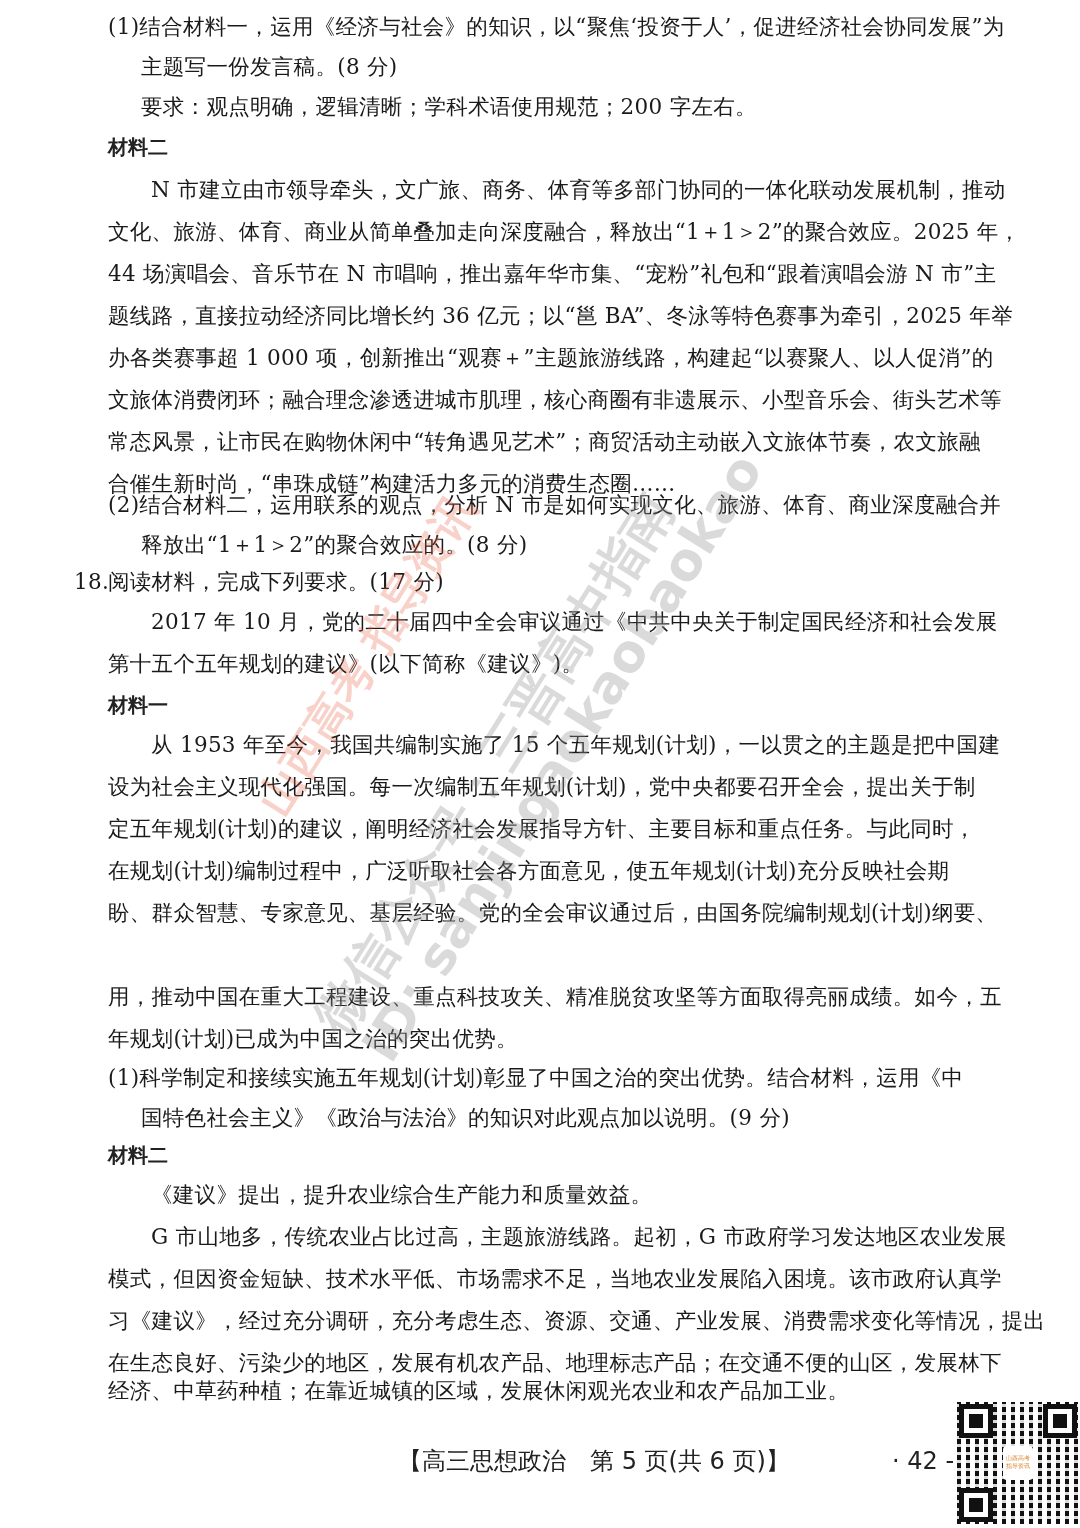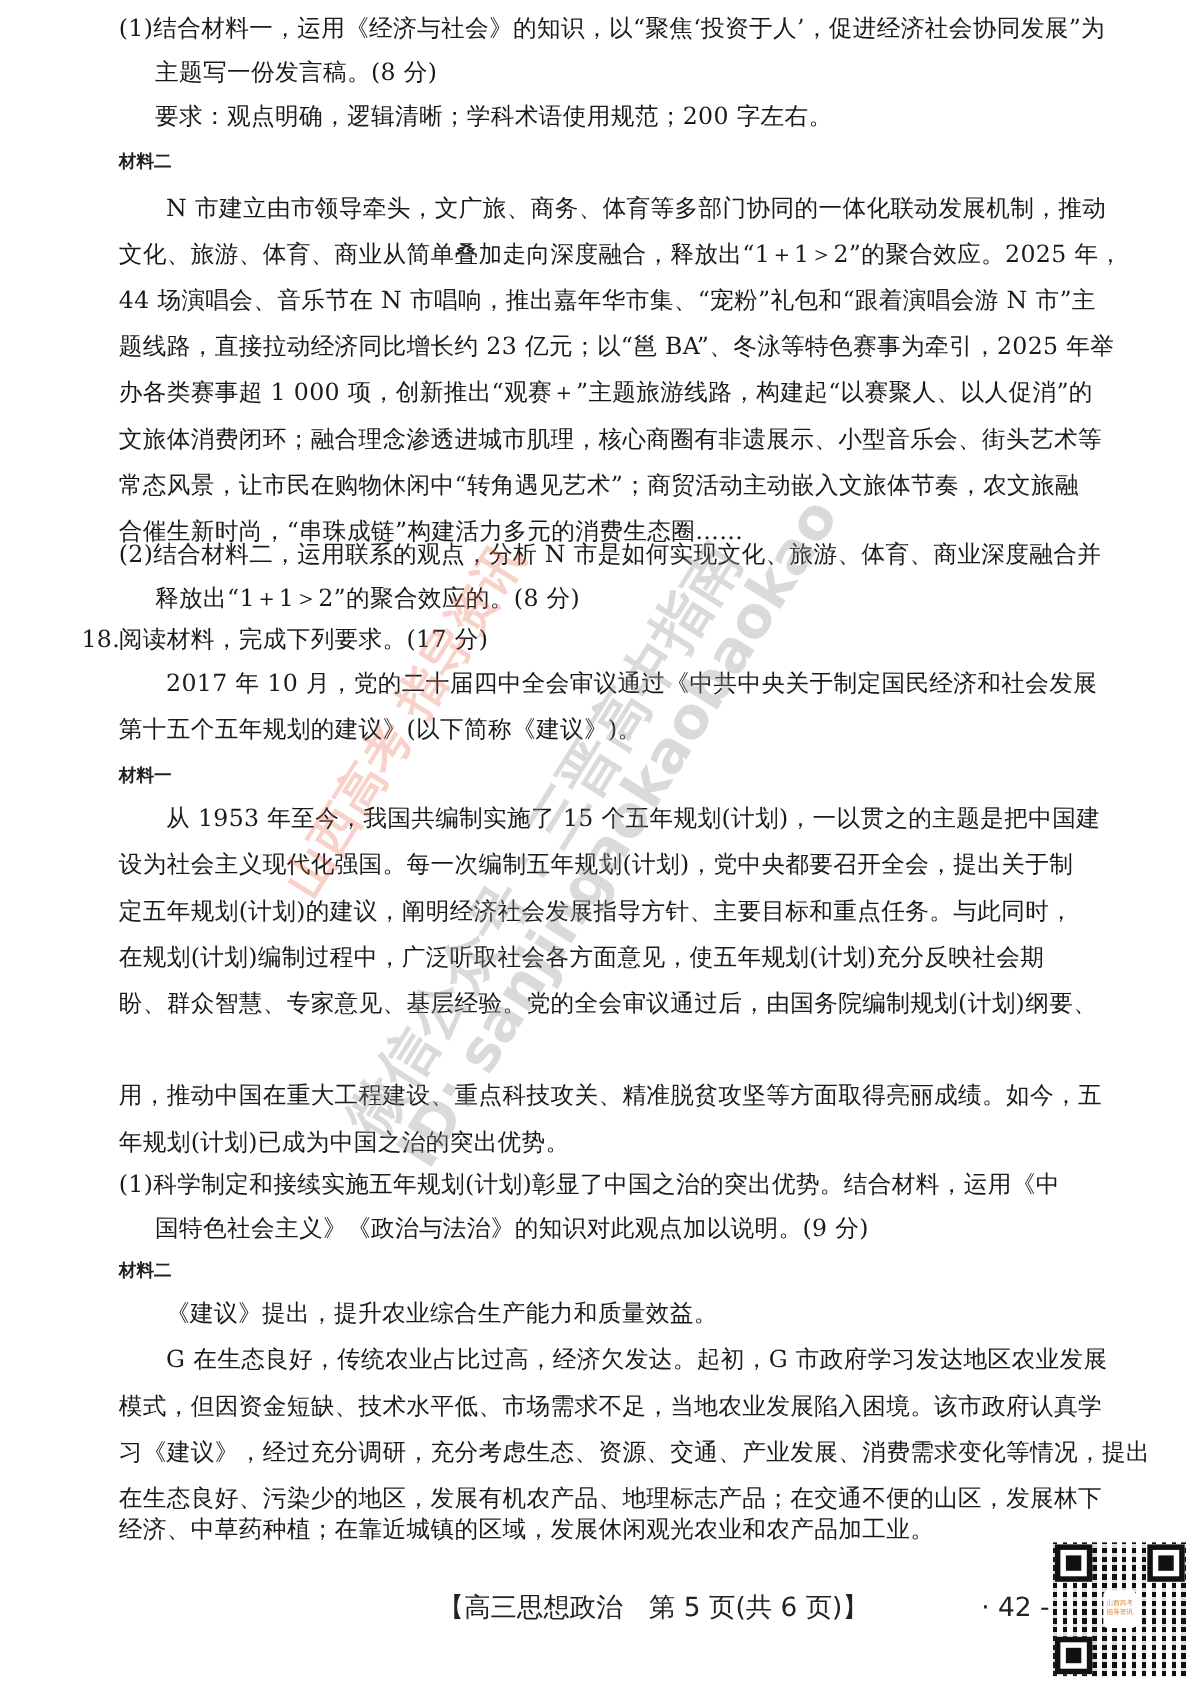--- a/index.html
+++ b/index.html
@@ -8,21 +8,21 @@
       font-family: "DejaVu Serif", "Liberation Serif", serif;
       color: #1a1a1a;
     }
     .page { position: absolute; left: 0; top: 0; width: 1080px; height: 1281px; }
     .line {
       position: absolute; font-size: 21.5px; line-height: 30px; white-space: nowrap;
       letter-spacing: 0.3px;
     }
     .heading {
       position: absolute; font-family: "DejaVu Sans", "Liberation Sans", sans-serif;
-      font-weight: bold; font-size: 16px; line-height: 30px; color: #222;
+      font-weight: bold; font-size: 20px; line-height: 30px; color: #222;
     }
     .footer {
       position: absolute; font-family: "DejaVu Sans", "Liberation Sans", sans-serif;
       font-size: 24px; line-height: 28px; color: #222; white-space: nowrap;
     }
     .watermark {
       position: absolute; pointer-events: none; white-space: nowrap;
       font-family: "DejaVu Sans", "Liberation Sans", sans-serif; font-weight: bold;
       transform-origin: left top;
     }
@@ -58,21 +58,21 @@
 <div class="page">
 
   <div class="line" style="left:108px; top:12px;">(1)结合材料一，运用《经济与社会》的知识，以“聚焦‘投资于人’，促进经济社会协同发展”为</div>
   <div class="line" style="left:141px; top:52px;">主题写一份发言稿。(8 分)</div>
   <div class="line" style="left:141px; top:92px;">要求：观点明确，逻辑清晰；学科术语使用规范；200 字左右。</div>
 
   <div class="heading" style="left:108px; top:132px;">材料二</div>
   <div class="line" style="left:151px; top:175px;">N 市建立由市领导牵头，文广旅、商务、体育等多部门协同的一体化联动发展机制，推动</div>
   <div class="line" style="left:108px; top:217px;">文化、旅游、体育、商业从简单叠加走向深度融合，释放出“1＋1＞2”的聚合效应。2025 年，</div>
   <div class="line" style="left:108px; top:259px;">44 场演唱会、音乐节在 N 市唱响，推出嘉年华市集、“宠粉”礼包和“跟着演唱会游 N 市”主</div>
-  <div class="line" style="left:108px; top:301px;">题线路，直接拉动经济同比增长约 23 亿元；以“邕 BA”、冬泳等特色赛事为牵引，2025 年举</div>
+  <div class="line" style="left:108px; top:301px;">题线路，直接拉动经济同比增长约 36 亿元；以“邕 BA”、冬泳等特色赛事为牵引，2025 年举</div>
   <div class="line" style="left:108px; top:343px;">办各类赛事超 1 000 项，创新推出“观赛＋”主题旅游线路，构建起“以赛聚人、以人促消”的</div>
   <div class="line" style="left:108px; top:385px;">文旅体消费闭环；融合理念渗透进城市肌理，核心商圈有非遗展示、小型音乐会、街头艺术等</div>
   <div class="line" style="left:108px; top:427px;">常态风景，让市民在购物休闲中“转角遇见艺术”；商贸活动主动嵌入文旅体节奏，农文旅融</div>
   <div class="line" style="left:108px; top:469px;">合催生新时尚，“串珠成链”构建活力多元的消费生态圈……</div>
 
   <div class="line" style="left:108px; top:490px;">(2)结合材料二，运用联系的观点，分析 N 市是如何实现文化、旅游、体育、商业深度融合并</div>
   <div class="line" style="left:141px; top:530px;">释放出“1＋1＞2”的聚合效应的。(8 分)</div>
 
   <div class="line" style="left:74px; top:567px;">18.</div>
   <div class="line" style="left:108px; top:567px;">阅读材料，完成下列要求。(17 分)</div>
@@ -86,21 +86,21 @@
   <div class="line" style="left:108px; top:856px;">在规划(计划)编制过程中，广泛听取社会各方面意见，使五年规划(计划)充分反映社会期</div>
   <div class="line" style="left:108px; top:898px;">盼、群众智慧、专家意见、基层经验。党的全会审议通过后，由国务院编制规划(计划)纲要、</div>
   <div class="line" style="left:108px; top:982px;">用，推动中国在重大工程建设、重点科技攻关、精准脱贫攻坚等方面取得亮丽成绩。如今，五</div>
   <div class="line" style="left:108px; top:1024px;">年规划(计划)已成为中国之治的突出优势。</div>
 
   <div class="line" style="left:108px; top:1063px;">(1)科学制定和接续实施五年规划(计划)彰显了中国之治的突出优势。结合材料，运用《中</div>
   <div class="line" style="left:141px; top:1103px;">国特色社会主义》《政治与法治》的知识对此观点加以说明。(9 分)</div>
 
   <div class="heading" style="left:108px; top:1140px;">材料二</div>
   <div class="line" style="left:151px; top:1180px;">《建议》提出，提升农业综合生产能力和质量效益。</div>
-  <div class="line" style="left:151px; top:1222px;">G 在生态良好，传统农业占比过高，经济欠发达。起初，G 市政府学习发达地区农业发展</div>
+  <div class="line" style="left:151px; top:1222px;">G 市山地多，传统农业占比过高，主题旅游线路。起初，G 市政府学习发达地区农业发展</div>
   <div class="line" style="left:108px; top:1264px;">模式，但因资金短缺、技术水平低、市场需求不足，当地农业发展陷入困境。该市政府认真学</div>
   <div class="line" style="left:108px; top:1306px;">习《建议》，经过充分调研，充分考虑生态、资源、交通、产业发展、消费需求变化等情况，提出</div>
   <div class="line" style="left:108px; top:1348px;">在生态良好、污染少的地区，发展有机农产品、地理标志产品；在交通不便的山区，发展林下</div>
   <div class="line" style="left:108px; top:1376px;text-align:right;">经济、中草药种植；在靠近城镇的区域，发展休闲观光农业和农产品加工业。</div>
 
   <div class="footer" style="left:398px; top:1447px;">【高三思想政治　第 5 页(共 6 页)】</div>
   <div class="footer" style="left:892px; top:1447px;">· 42 -</div>
 
   <div class="qr">
     <div class="qr-inner"></div>

